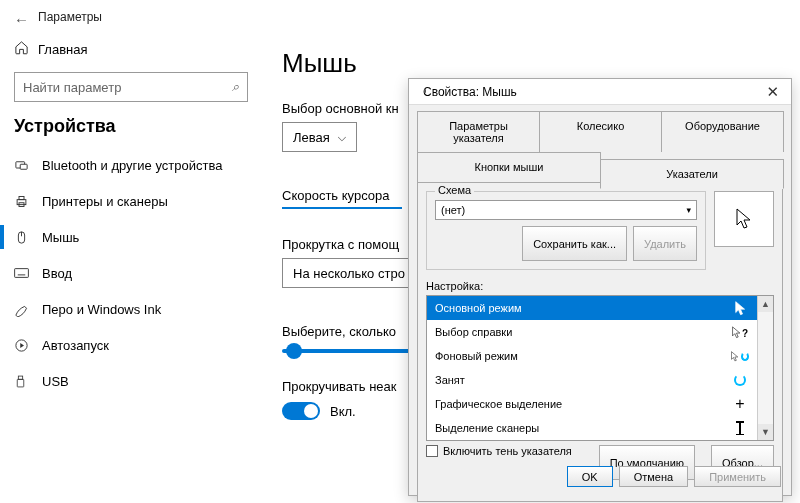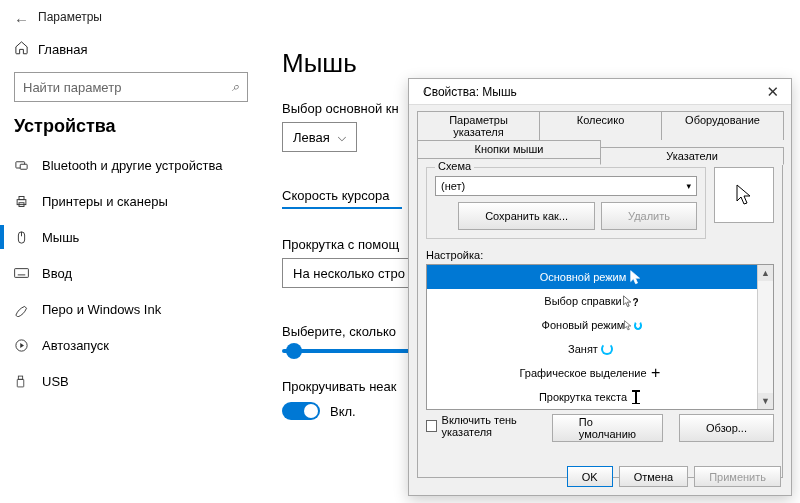--- a/index.html
+++ b/index.html
@@ -35,41 +35,41 @@
   .toggle .knob { position:absolute; right:2px; top:2px; width:14px; height:14px; border-radius:50%; background:#fff;}
   .cutoff-row { margin-bottom:18px;}
 
   
   .dialog { position:absolute; left:408px; top:78px; width:384px; height:418px; background:#f0f0f0; border:1px solid #aaa; box-shadow:0 4px 14px rgba(0,0,0,0.2); font-size:11px; }
   .dlg-title { display:flex; align-items:center; justify-content:space-between; height:26px; padding:0 8px; background:#fff; border-bottom:1px solid #ddd;}
   .dlg-title .left { display:flex; align-items:center; gap:6px; font-size:12px;}
   .dlg-title .close { font-size:15px; color:#333; padding:0 4px;}
   .tabstrip { padding:6px 8px 0; background:#f0f0f0; font-size:11px;}
   .tabs-row { display:flex; }
-  .tab { border:1px solid #aaa; border-bottom:none; padding:2px 10px; background:#f0f0f0; margin-right:-1px; position:relative; }
+  .tab { border:1px solid #aaa; border-bottom:none; padding:8px 10px; background:#f0f0f0; margin-right:-1px; position:relative; }
   .tab.top-row { flex:1; text-align:center; }
   .tab.active { background:#f0f0f0; z-index:2; }
   .tab.bottom-active { border-bottom:1px solid #f0f0f0; top:7px; }
 
   .tab-pane { border:1px solid #aaa; margin:0 8px 0; padding:8px; background:#f0f0f0; height:320px; position:relative;}
   .groupbox { border:1px solid #c8c8c8; padding:8px 8px 8px; position:relative; font-size:11px;}
   .groupbox legend { position:absolute; top:-8px; left:8px; background:#f0f0f0; padding:0 3px; font-size:11px;}
   .scheme-row { display:flex; gap:8px; }
   .scheme-left { flex:1; }
   .scheme-dd { height:20px; border:1px solid #999; background:#fff; display:flex; align-items:center; justify-content:space-between; padding:0 5px; margin-bottom:6px;}
   .scheme-btns { display:flex; gap:6px; justify-content:flex-end;}
-  .win-btn { height:28px; border:1px solid #aaa; background:linear-gradient(#fff,#e5e5e5); padding:0 26px; font-size:11px; display:inline-flex; align-items:center; }
+  .win-btn { height:35px; border:1px solid #aaa; background:linear-gradient(#fff,#e5e5e5); padding:0 10px; font-size:11px; display:inline-flex; align-items:center; }
   .win-btn.disabled { color:#9a9a9a; }
   .win-btn.primary { border:1px solid #0078D4; }
   .preview-box { width:60px; height:56px; border:1px solid #aaa; background:#fff; display:flex; align-items:center; justify-content:center;}
 
   .settings-label { font-size:11px; margin:10px 0 3px;}
   .listbox { border:1px solid #999; background:#fff; height:146px; display:flex; }
   .list-items { flex:1; overflow:hidden;}
-  .list-row { display:flex; align-items:center; justify-content:center; padding:0 8px; height:24px; font-size:11px; border-bottom:0; }
+  .list-row { display:flex; align-items:center; justify-content:space-between; padding:0 8px; height:24px; font-size:11px; border-bottom:0; }
   .list-row.sel { background:#0078D4; color:#fff;}
   .list-row .rimg { width:18px; display:flex; justify-content:center;}
   .list-scroll { width:16px; border-left:1px solid #ccc; background:#f4f4f4; position:relative;}
   .list-scroll .arr { height:16px; display:flex; align-items:center; justify-content:center; font-size:9px; color:#555; background:#e8e8e8;}
   .list-scroll .track { position:absolute; top:16px; bottom:16px; left:0; right:0;}
 
   .below-list { display:flex; align-items:flex-start; justify-content:space-between; margin-top:4px;}
   .chk { display:flex; align-items:center; gap:5px; font-size:11px;}
   .chk .box { width:12px; height:12px; border:1px solid #666; background:#fff;}
 
@@ -295,21 +295,21 @@
           <span>Занят</span>
           <span class="rimg">
               <span class="busy-ring"></span>
             </span>
         </div>
         <div class="list-row">
           <span>Графическое выделение</span>
           <span class="rimg cross">+</span>
         </div>
         <div class="list-row">
-          <span>Прокрутка текста</span>
+          <span>Выделение сканеры</span>
           <span class="rimg">
               <span class="ibeam"></span>
             </span>
         </div>
       </div>
       <div class="list-scroll">
         <div class="arr">▲</div>
         <div class="track"></div>
         <div class="arr" style="position:absolute;bottom:0;left:0;right:0;">▼</div>
       </div>

